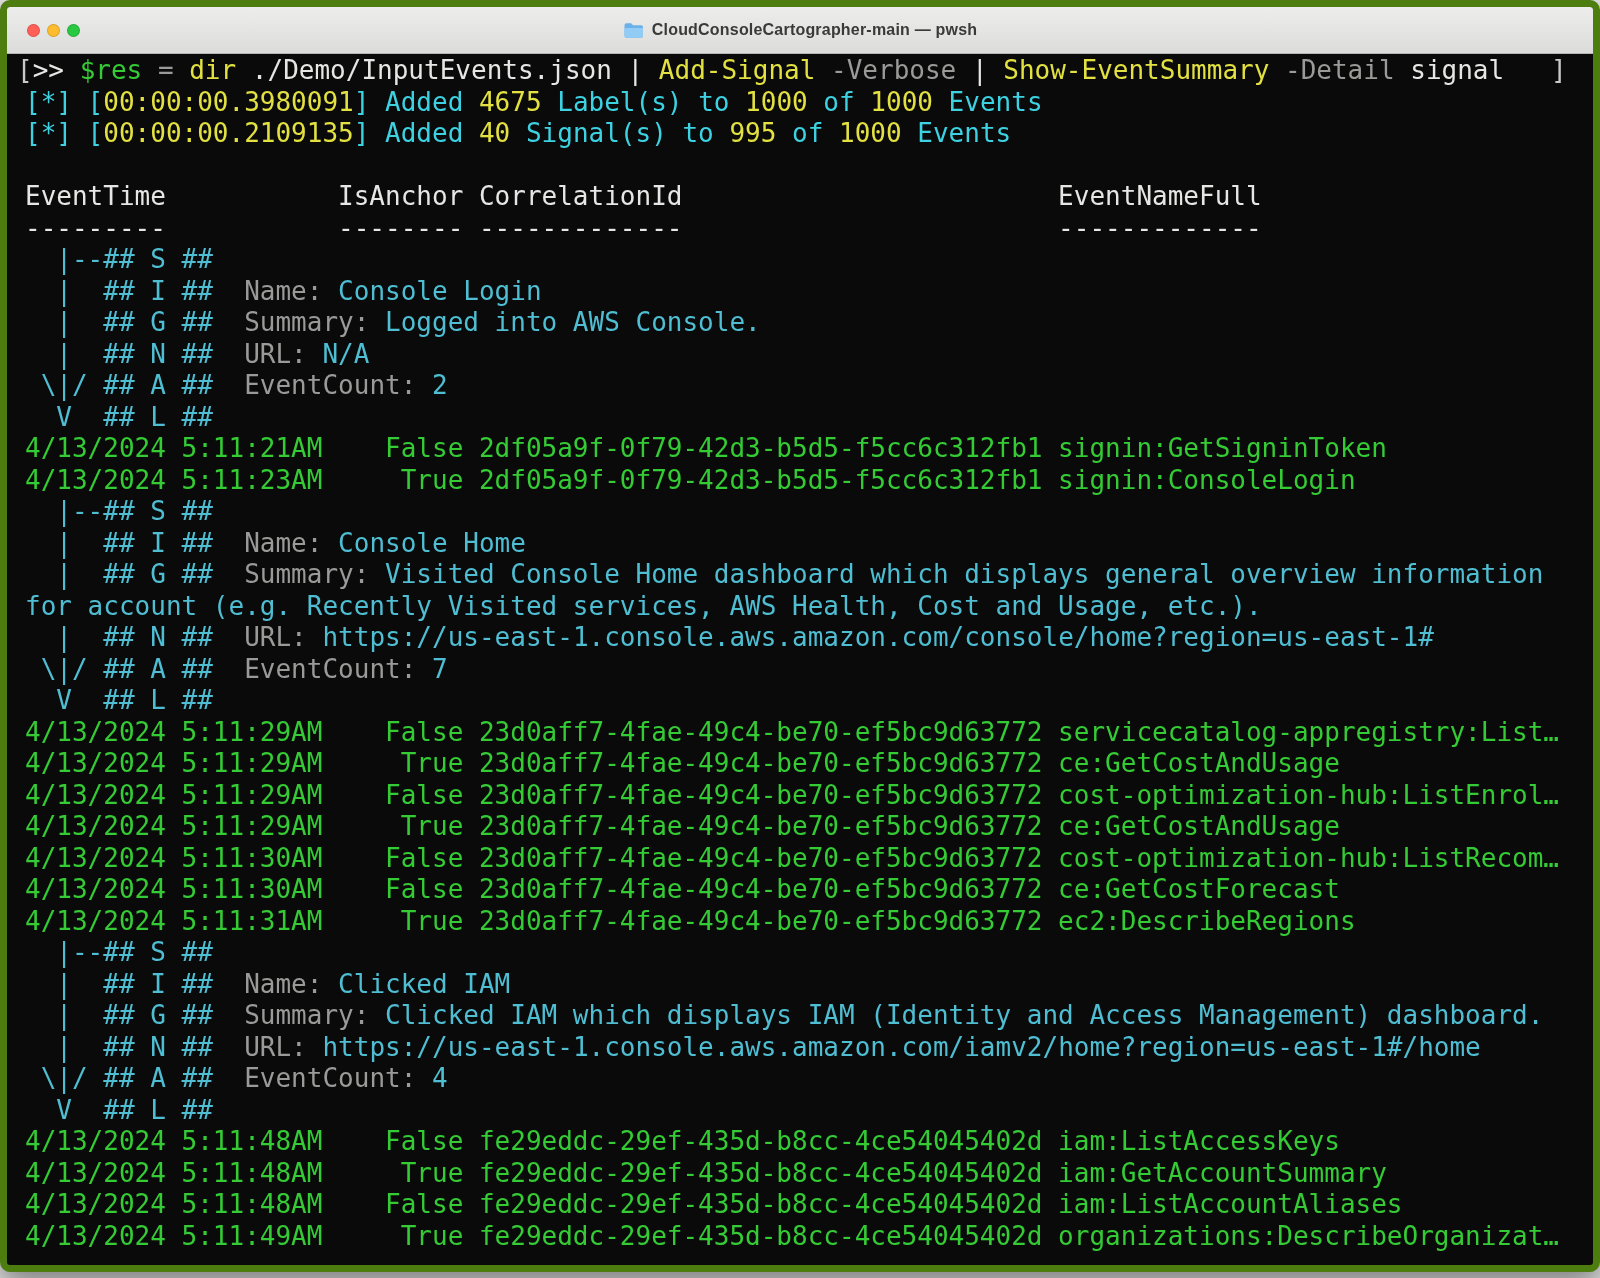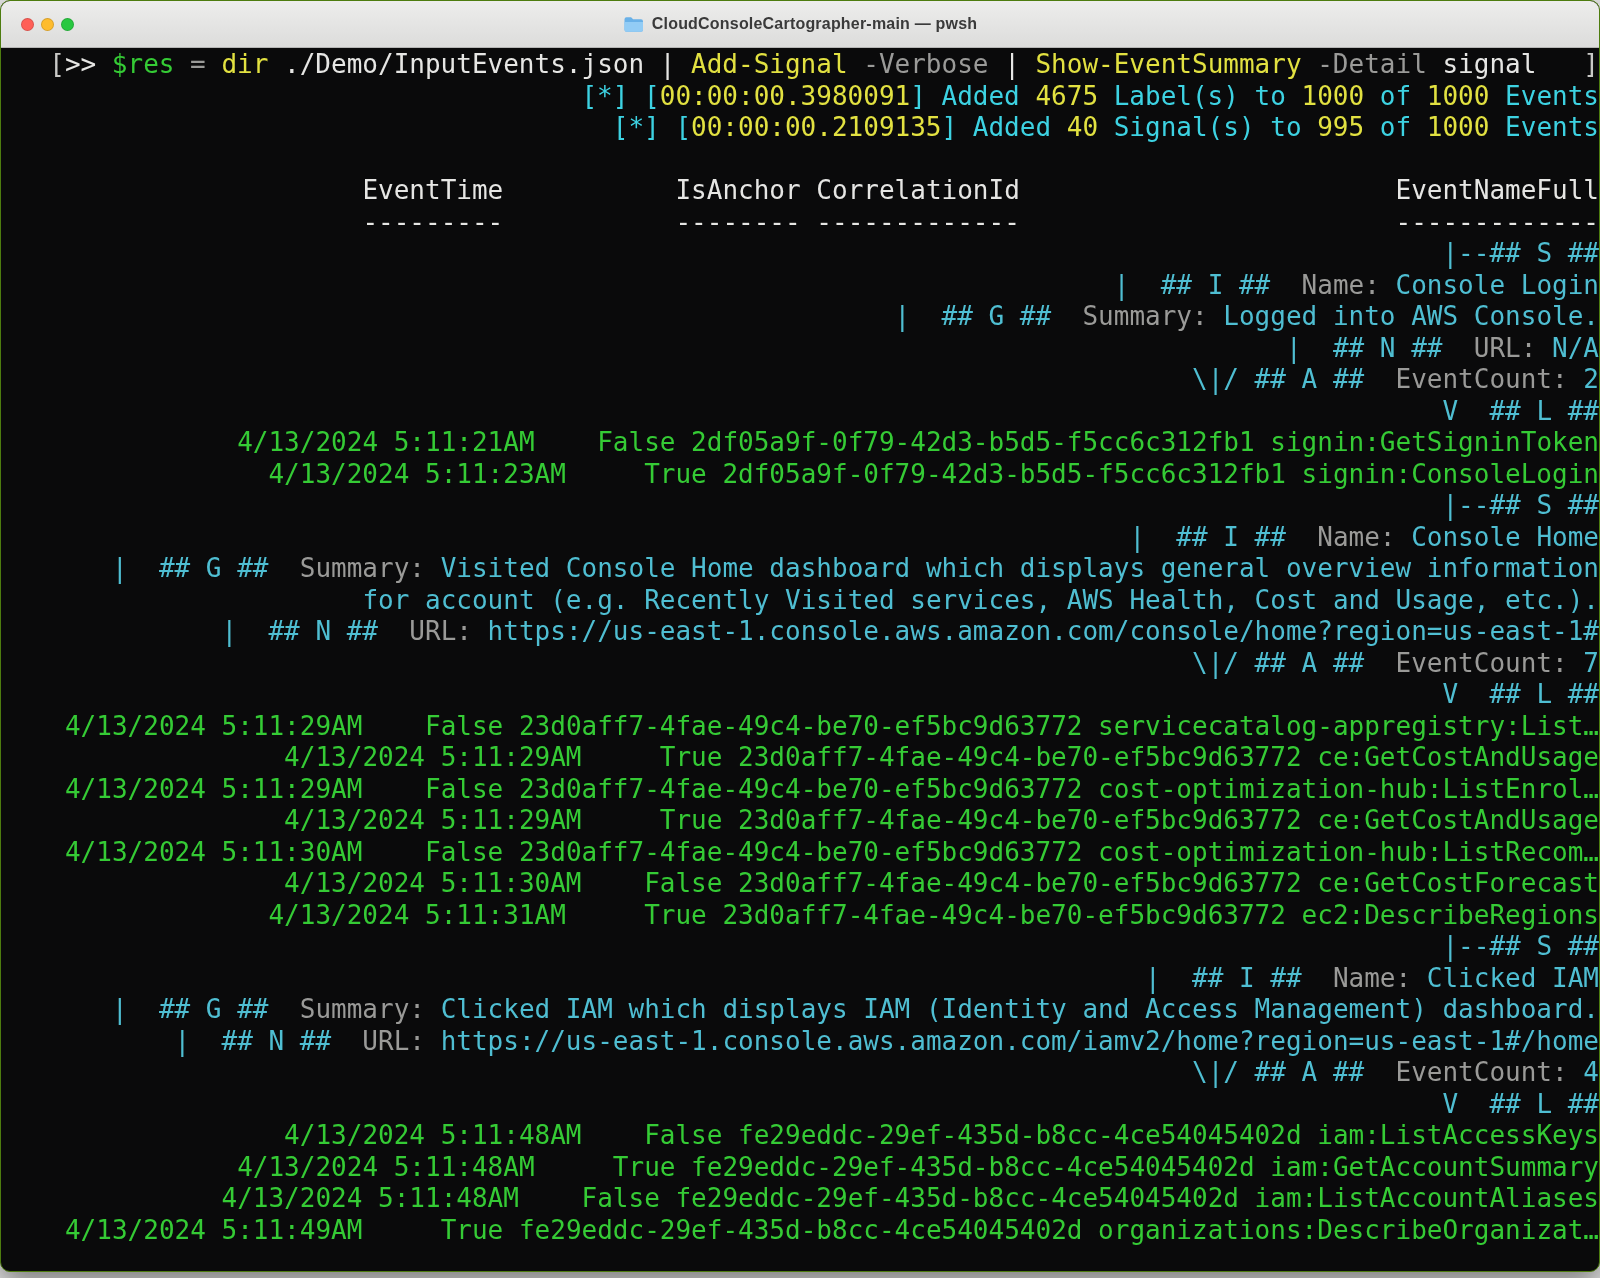--- a/index.html
+++ b/index.html
@@ -9,49 +9,48 @@
     width:1600px; height:1278px;
     background:#e3e3e3;
     font-family:"Liberation Sans", sans-serif;
     position:relative;
     overflow:hidden;
   }
   .window {
     position:absolute; top:0; left:0; width:1600px; height:1272px;
     border-radius:10px;
     overflow:hidden;
-    border:1px solid #4d7c0f;
+    border:7px solid #4d7c0f;
     background:var(--terminal_bg,#0a0a0b);
     box-shadow:0 12px 30px rgba(0,0,0,.45);
   }
   .titlebar {
     height:47px;
     background:linear-gradient(var(--titlebar_bg,#ededec), #dcdcdb);
     border-bottom:1px solid var(--titlebar_border,#b6b6b5);
     position:relative;
     display:flex; align-items:center; justify-content:center;
   }
   .traffic { position:absolute; left:20px; top:0; height:100%; display:flex; align-items:center; gap:7px; }
   .light { width:13px; height:13px; border-radius:50%; border:1px solid rgba(0,0,0,.15); }
   .light.red    { background:var(--traffic_red,#ff5f57); }
   .light.yellow { background:var(--traffic_yellow,#febc2e); }
   .light.green  { background:var(--traffic_green,#28c840); }
   .title-wrap { display:flex; align-items:center; gap:8px; }
   .title-text { font-size:16px; font-weight:bold; color:var(--title_text,#3a3a3a); letter-spacing:.2px; }
   .folder-svg { display:block; }
   .terminal {
     height:1225px;
-    padding:1px 0 0 4px;
+    padding:1px 0 0 18px;
     font-family:"DejaVu Sans Mono","Liberation Mono",monospace;
     font-size:26px;
     line-height:31.5px;
     color:var(--white,#e6e6e4);
     white-space:pre;
     overflow:hidden;
-    text-align:right;
   }
   .line { white-space:pre; }
   .line:first-child { margin-left:-8px; }
   .w  { color:var(--white,#e6e6e4); }
   .d  { color:var(--dim,#c9c9c7); }
   .g  { color:var(--gray,#9a9a98); }
   .y  { color:var(--yellow,#e2e141); }
   .gr { color:var(--green,#35cb35); }
   .c  { color:var(--cyan,#3dd2e2); }
   .t  { color:var(--teal,#4fbed2); }

